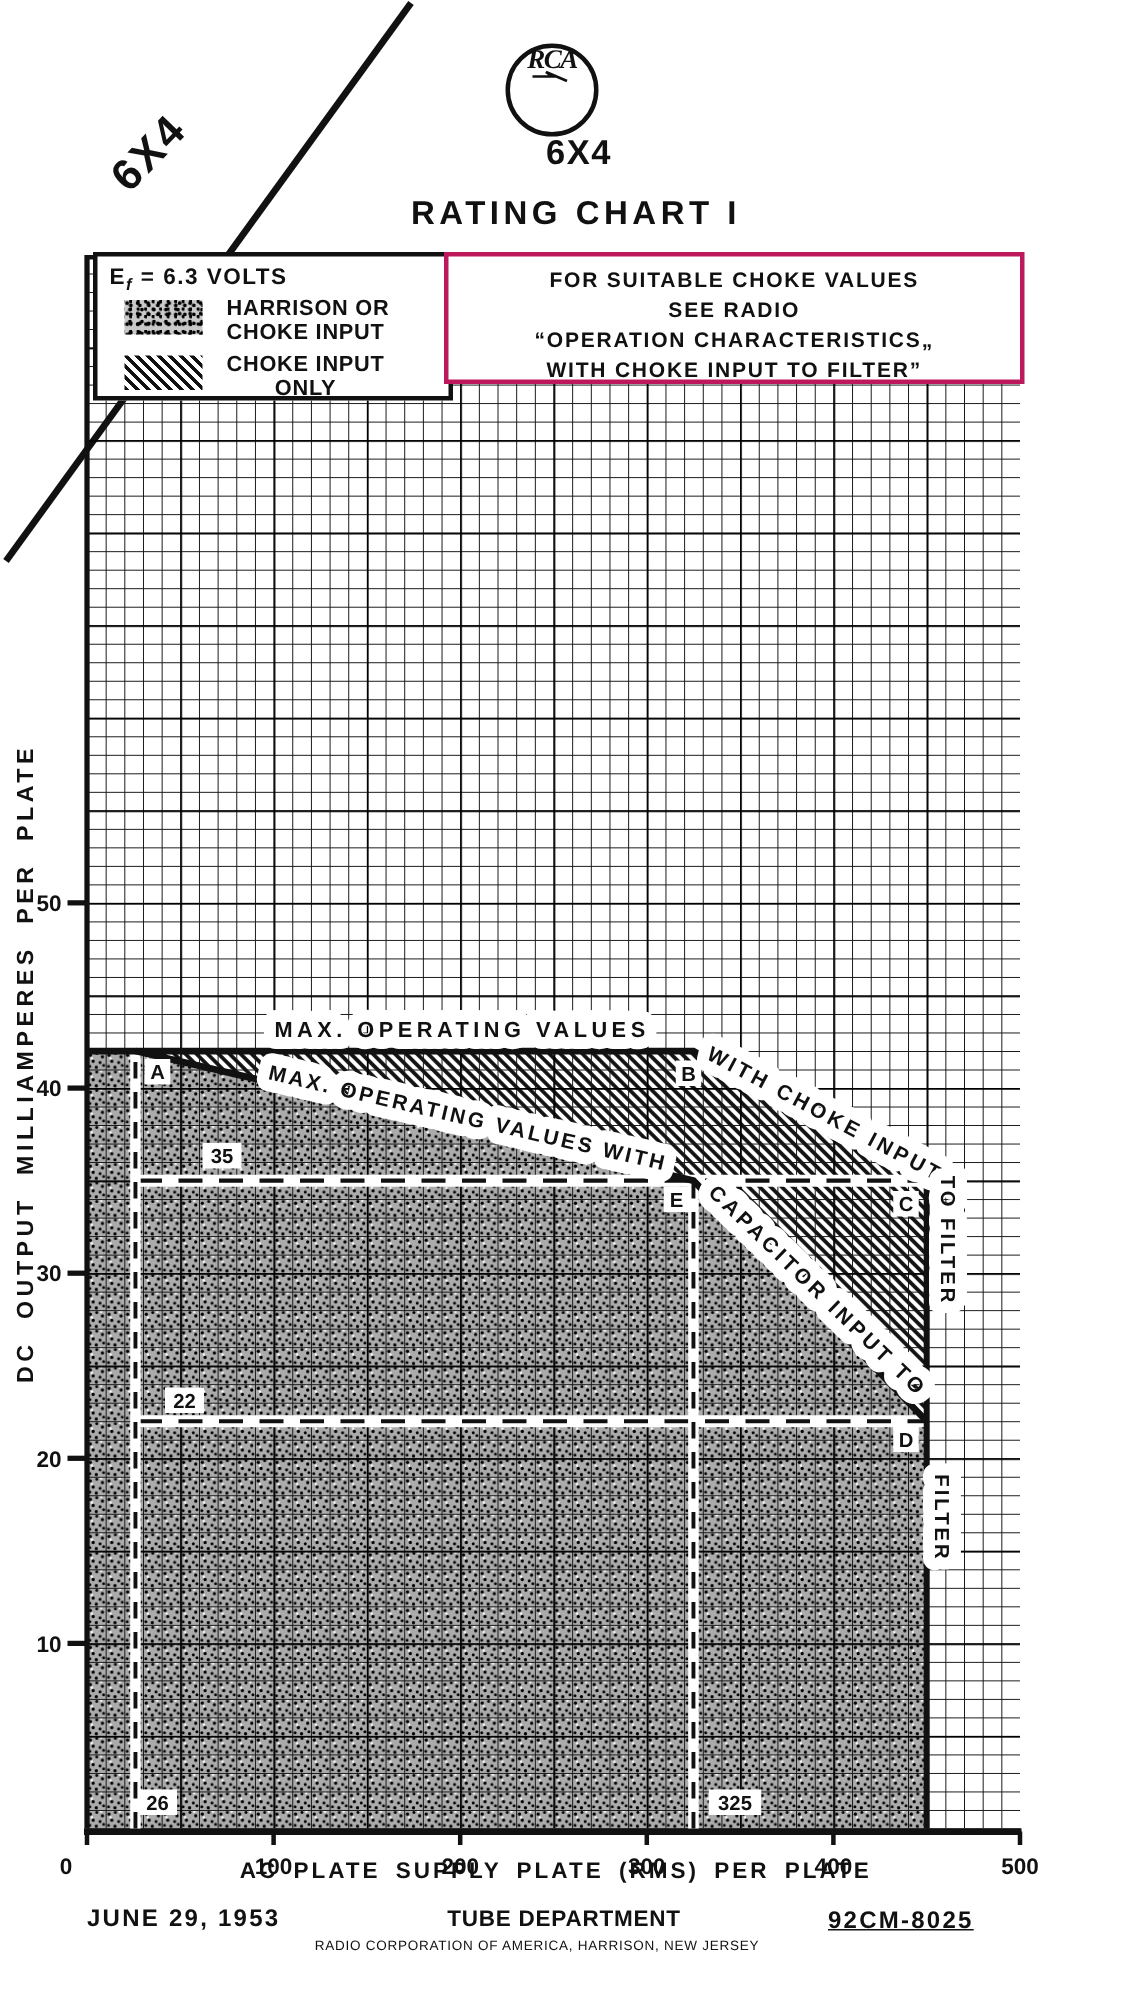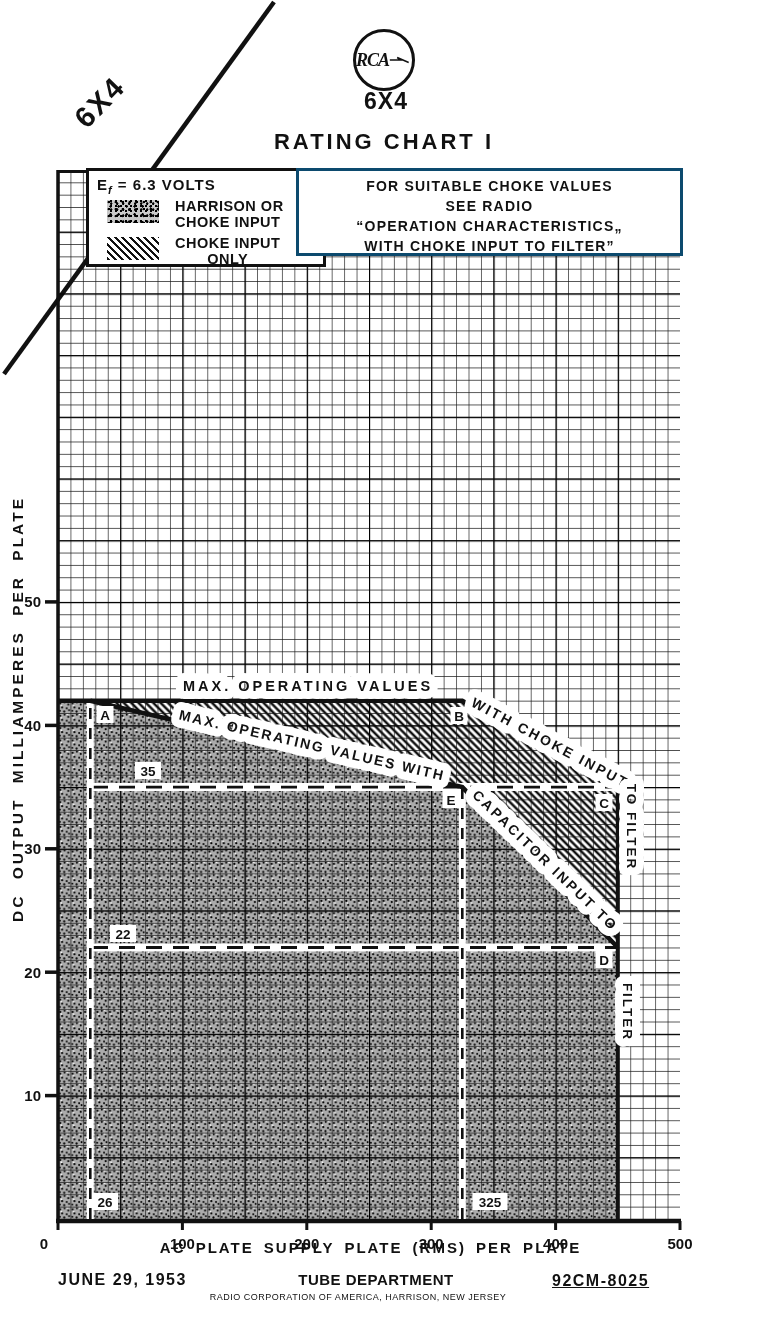--- a/index.html
+++ b/index.html
@@ -3,41 +3,41 @@
 <meta charset="utf-8">
 <style>
   html,body{margin:0;padding:0;background:#fff;}
   body{width:765px;height:1339px;position:relative;overflow:hidden;
        font-family:"Liberation Sans",sans-serif;color:#111;}
   .abs{position:absolute;}
   
   #corner-text{left:42px;top:86px;width:116px;text-align:center;
     font-size:29px;font-weight:bold;letter-spacing:2px;transform:rotate(-46deg);}
   
-  #logo-circle{left:353px;top:29px;width:56px;height:56px;border:3.5px solid #111;
-    border-radius:50%;display:flex;align-items:center;justify-content:flex-start;}
+  #logo-circle{left:337px;top:29px;width:56px;height:56px;border:3.5px solid #111;
+    border-radius:50%;display:flex;flex-direction:column;align-items:center;justify-content:flex-start;}
   #logo-text{font-family:"Liberation Serif",serif;font-weight:bold;font-style:italic;
     font-size:18px;letter-spacing:-1px;line-height:14px;}
   #tube-type{left:0;top:88px;width:772px;text-align:center;font-size:23px;font-weight:bold;letter-spacing:1px;}
   #chart-title{left:0;top:129px;width:768px;text-align:center;font-size:22px;font-weight:bold;letter-spacing:3px;}
   
-  #legend-box{left:62px;top:168px;width:234px;height:93px;border:3px solid #111;background:#fff;font-weight:bold;margin-left:24px;}
+  #legend-box{left:62px;top:168px;width:234px;height:93px;border:3px solid #111;background:#fff;font-weight:bold;}
   #ef-line{position:absolute;left:8px;top:5px;font-size:15px;letter-spacing:1px;}
   #ef-line sub{font-style:italic;font-size:11px;}
   .swatch{position:absolute;left:18px;width:52px;height:23px;}
   #swatch-stipple{top:29px;background-color:#c9c9c9;
     background-image:radial-gradient(circle at 25% 30%,#000 0 1px,transparent 1.5px),
       radial-gradient(circle at 70% 60%,#000 0 1px,transparent 1.5px),
       radial-gradient(circle at 45% 80%,#000 0 1px,transparent 1.5px),
       radial-gradient(circle at 85% 20%,#000 0 1px,transparent 1.5px);
     background-size:7px 7px,6px 6px,8px 8px,5px 5px;}
   #swatch-hatch{top:66px;background:repeating-linear-gradient(45deg,#111 0 2.2px,#fff 2.2px 5.2px);}
   .leg-label{position:absolute;left:86px;font-size:14.5px;line-height:16px;letter-spacing:.5px;}
   #leg1{top:27px;} #leg2{top:64px;text-align:center;}
-  #note-box{left:296px;top:168px;width:387px;height:88px;border:3px solid #0c4a6e;background:#fff;
+  #note-box{left:296px;top:168px;width:387px;height:88px;border:3px solid #be185d;background:#fff;
     font-size:14px;font-weight:bold;letter-spacing:1.2px;text-align:center;line-height:20px;padding-top:5px;box-sizing:border-box;}
   
   #y-title{left:-262px;top:700px;width:560px;text-align:center;transform:rotate(-90deg);
     font-size:15.5px;font-weight:bold;letter-spacing:3px;word-spacing:7px;}
   #x-title{left:58px;top:1239px;width:625px;text-align:center;font-size:15px;font-weight:bold;letter-spacing:2px;word-spacing:4px;}
   
   #footer-date{left:58px;top:1271px;font-size:16px;font-weight:bold;letter-spacing:1.5px;}
   #footer-dept{left:0;top:1271px;width:712px;text-align:center;font-size:15px;font-weight:bold;letter-spacing:.5px;padding-left:20px;}
   #footer-co{left:0;top:1292px;width:716px;text-align:center;font-size:9px;font-weight:normal;letter-spacing:.5px;}
   #footer-doc{left:552px;top:1272px;font-size:16px;font-weight:bold;letter-spacing:1.5px;text-decoration:underline;}

